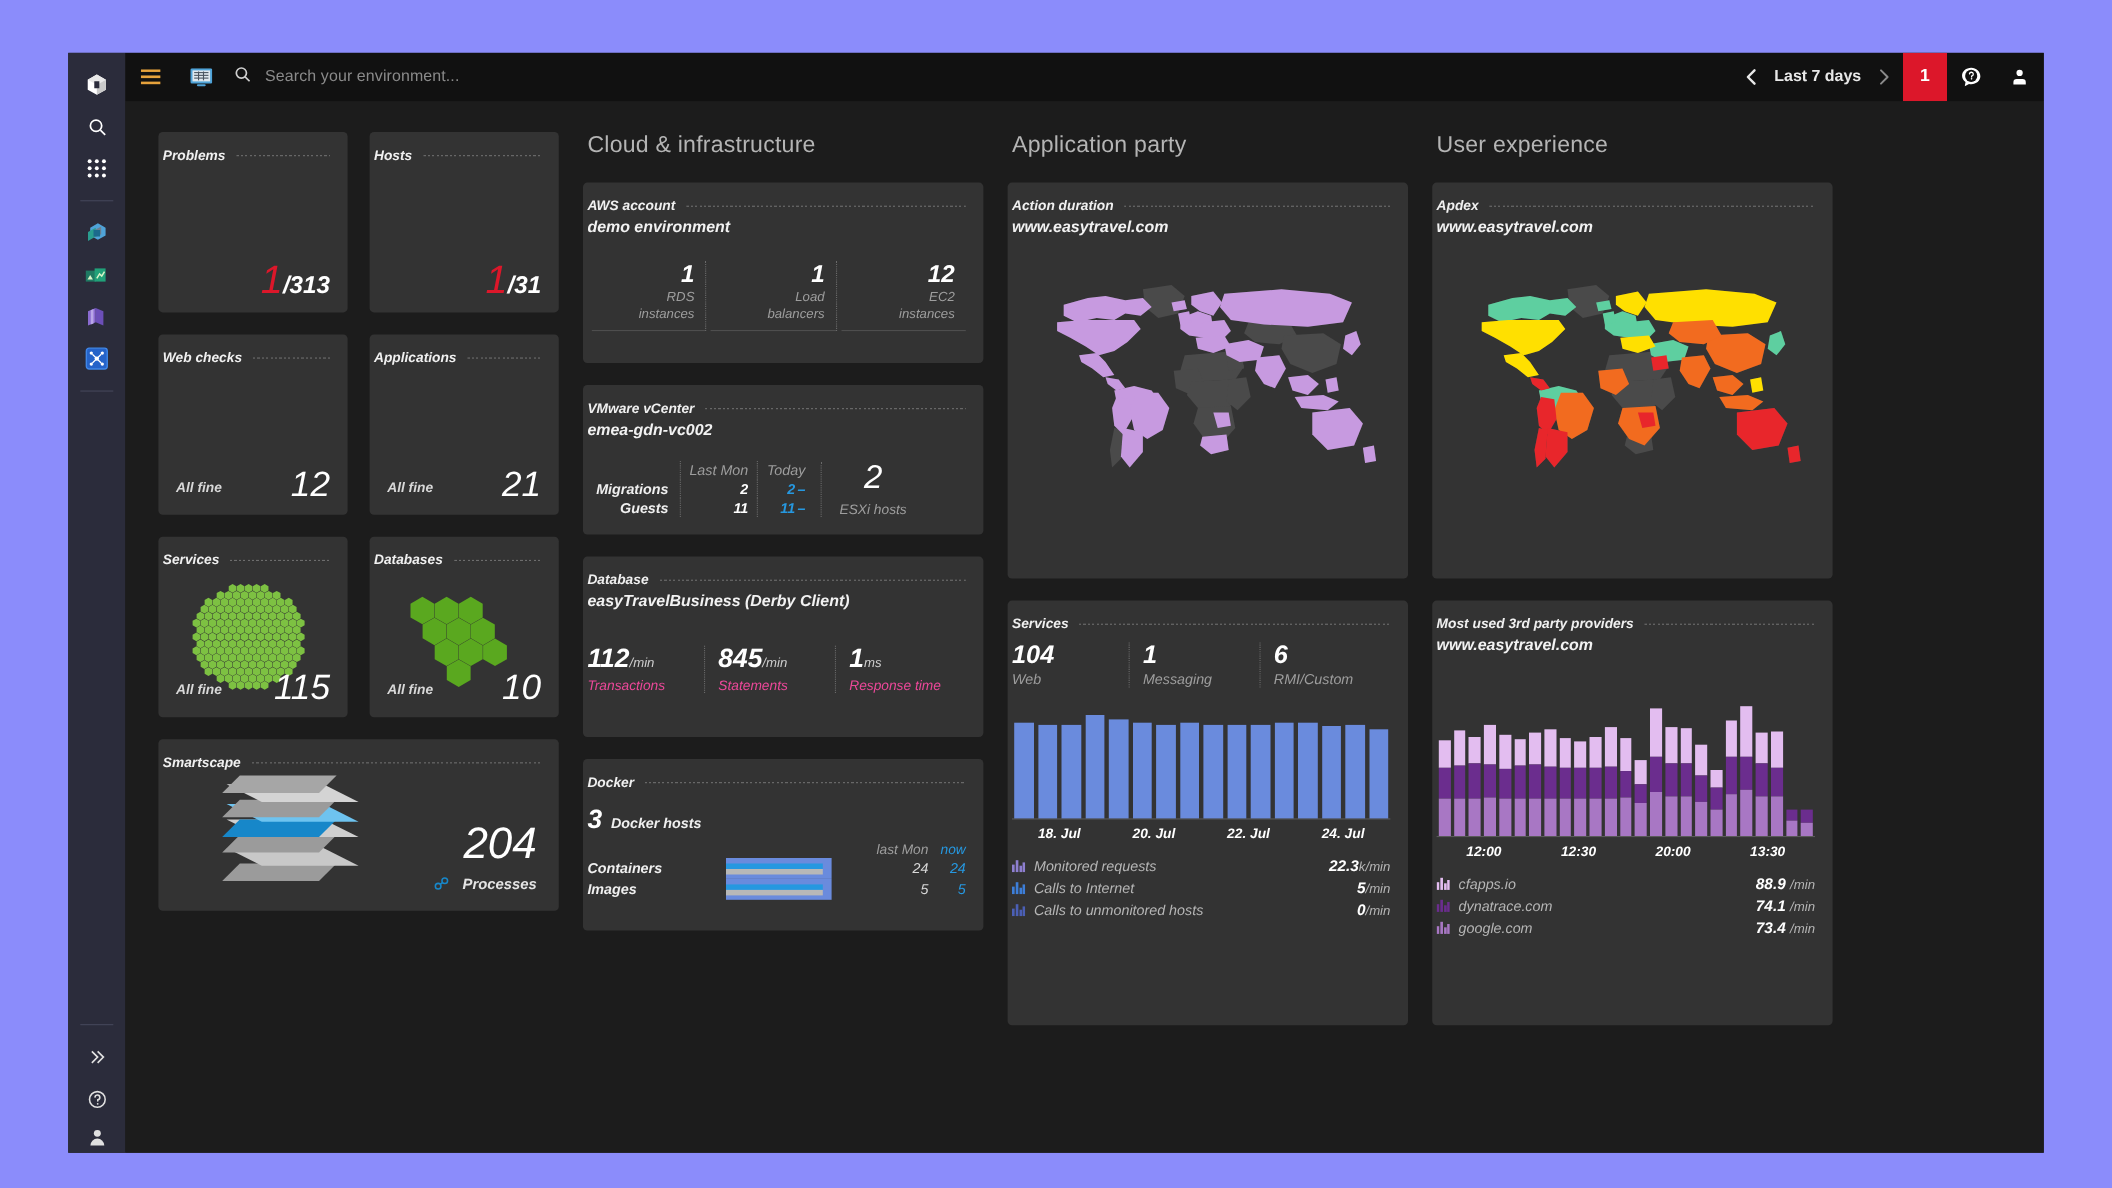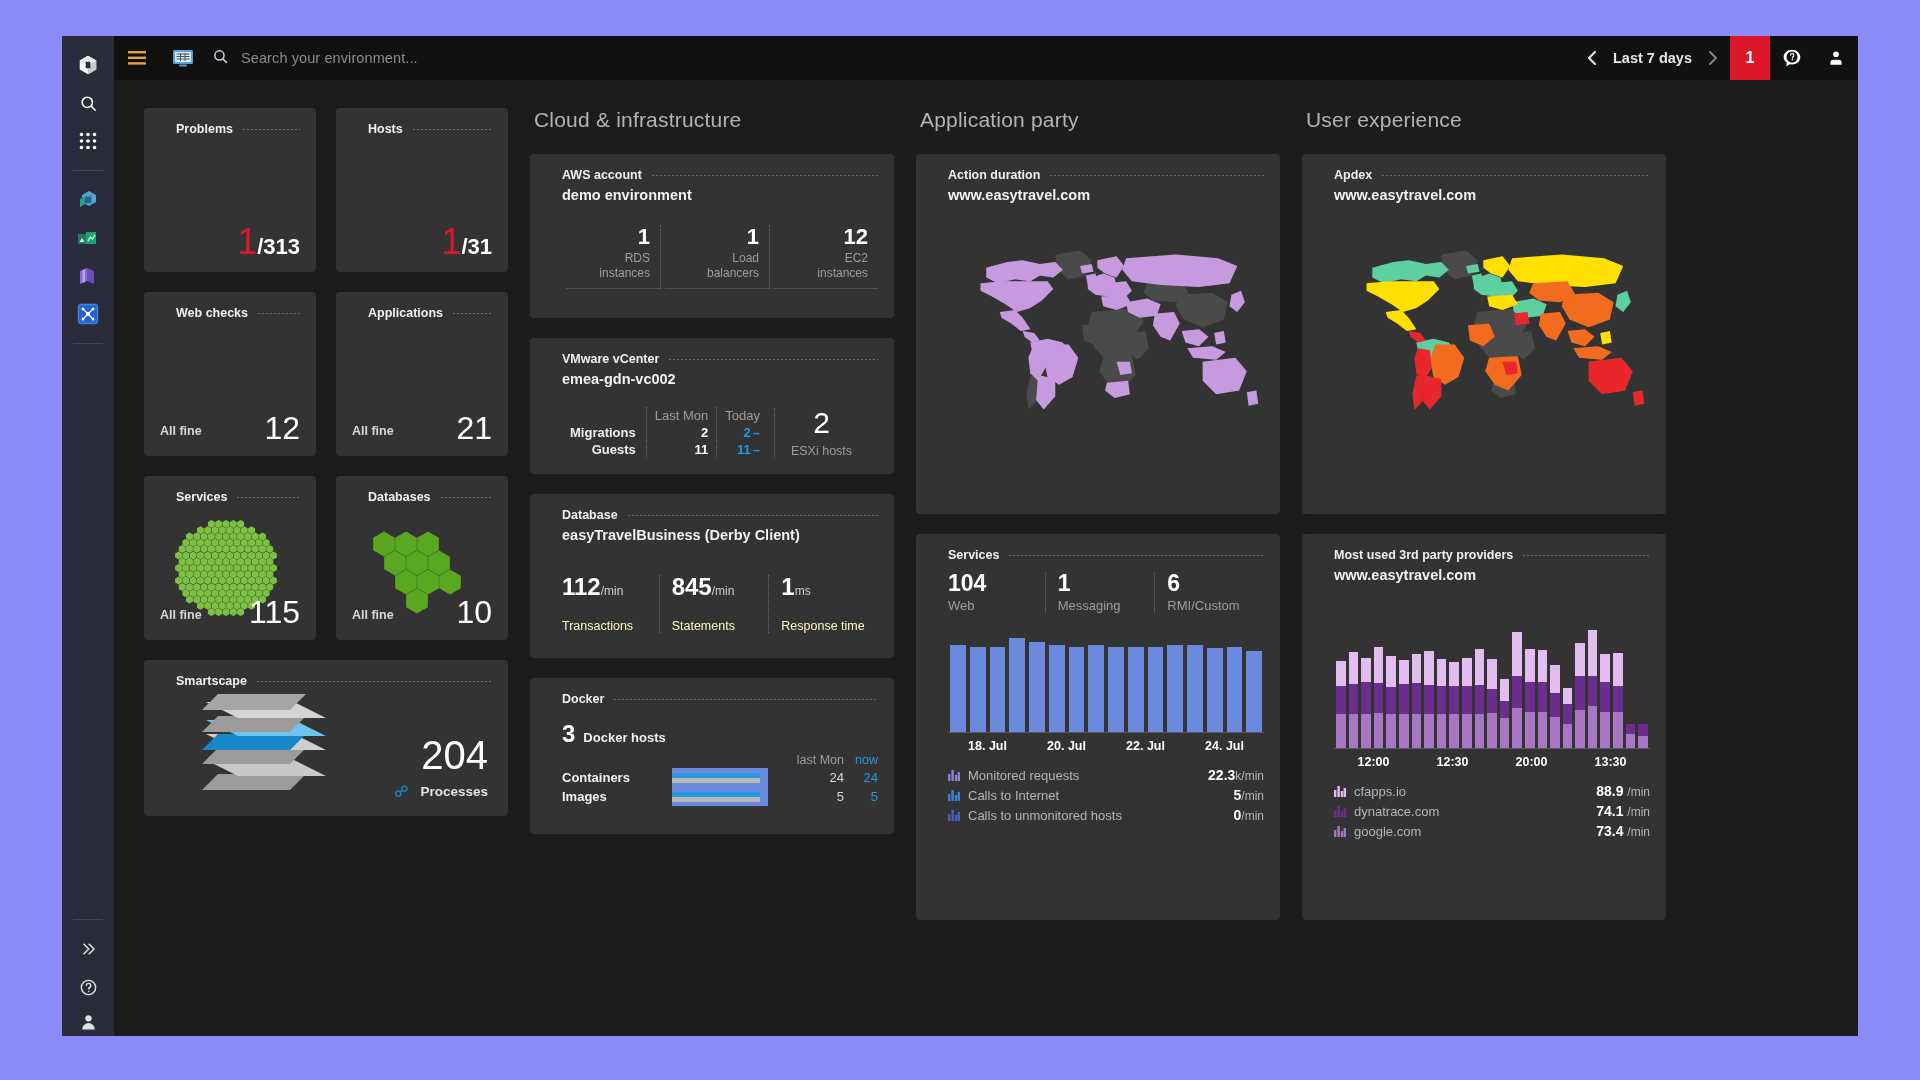--- a/index.html
+++ b/index.html
@@ -4,21 +4,21 @@
 <style>
   * { box-sizing: border-box; margin: 0; padding: 0; }
   html, body {
     width: 1920px; height: 1080px;
     background: #8b8cfb;
     font-family: "Liberation Sans", sans-serif;
     overflow: hidden;
   }
   #app {
     position: absolute;
-    left: 62px; top: 36px;
+    left: 62px; top: 48px;
     width: 1796px; height: 1000px;
     background: #1c1c1c;
     display: flex;
     overflow: hidden;
   }
 
   
   .rail {
     width: 52px; height: 100%;
     background: #2b2c3b;
@@ -66,22 +66,23 @@
   }
   .col { display: flex; flex-direction: column; width: 364px; flex: none; }
   .col-title {
     color: #b4b4b4; font-size: 21px; font-weight: normal;
     margin: 0 0 22px 4px; letter-spacing: .2px;
   }
   .col-body { display: flex; flex-wrap: wrap; gap: 20px; align-content: flex-start; }
 
   .tile {
     background: #333333; border-radius: 4px;
-    padding: 14px 16px 12px 32px;
+    padding: 14px 16px 12px 4px;
     position: relative;
+    font-style: italic;
   }
   .tile.half { width: 172px; }
   .tile.full { width: 364px; }
   .tile.h-sm { height: 164px; }
 
   .tile-head {
     display: flex; align-items: center; gap: 10px;
   }
   .tile-head .t-label {
     color: #f0f0f0; font-size: 12.5px; font-weight: bold; white-space: nowrap;
@@ -115,21 +116,21 @@
   }
   .m-val { color: #ffffff; font-size: 22px; font-weight: bold; line-height: 1.1; }
   .m-cap { color: #9e9e9e; font-size: 12px; line-height: 1.25; margin-top: 2px; }
 
   .db-row { display: flex; margin-top: 26px; }
   .db-cell { flex: 1 1 0; padding-left: 12px; }
   .db-cell + .db-cell { border-left: 1px dotted #6a6a6a; }
   .db-cell:first-child { padding-left: 0; }
   .db-val { color: #ffffff; font-size: 24px; font-weight: bold; line-height: 1; }
   .db-unit { color: #cfcfcf; font-size: 12px; font-weight: normal; }
-  .db-cap { color: #fef9c3; font-size: 12.5px; margin-top: 20px; }
+  .db-cap { color: #ec4899; font-size: 12.5px; margin-top: 5px; }
 
   
   .vm-grid { margin-top: 20px; display: flex; align-items: flex-end; }
   .vm-tbl { border-collapse: collapse; }
   .vm-tbl th, .vm-tbl td { font-size: 13px; padding: 1px 8px; }
   .vm-tbl th { color: #9e9e9e; font-weight: normal; text-align: right; }
   .vm-tbl td.lbl { color: #f0f0f0; font-weight: bold; text-align: right; padding-right: 10px; }
   .vm-tbl td.v { color: #ffffff; font-weight: bold; text-align: right; border-left: 1px dotted #6a6a6a; }
   .vm-tbl td.v2 { color: #2698e0; font-weight: bold; text-align: right; border-left: 1px dotted #6a6a6a; }
   .vm-tbl th.b { border-left: 1px dotted #6a6a6a; }

